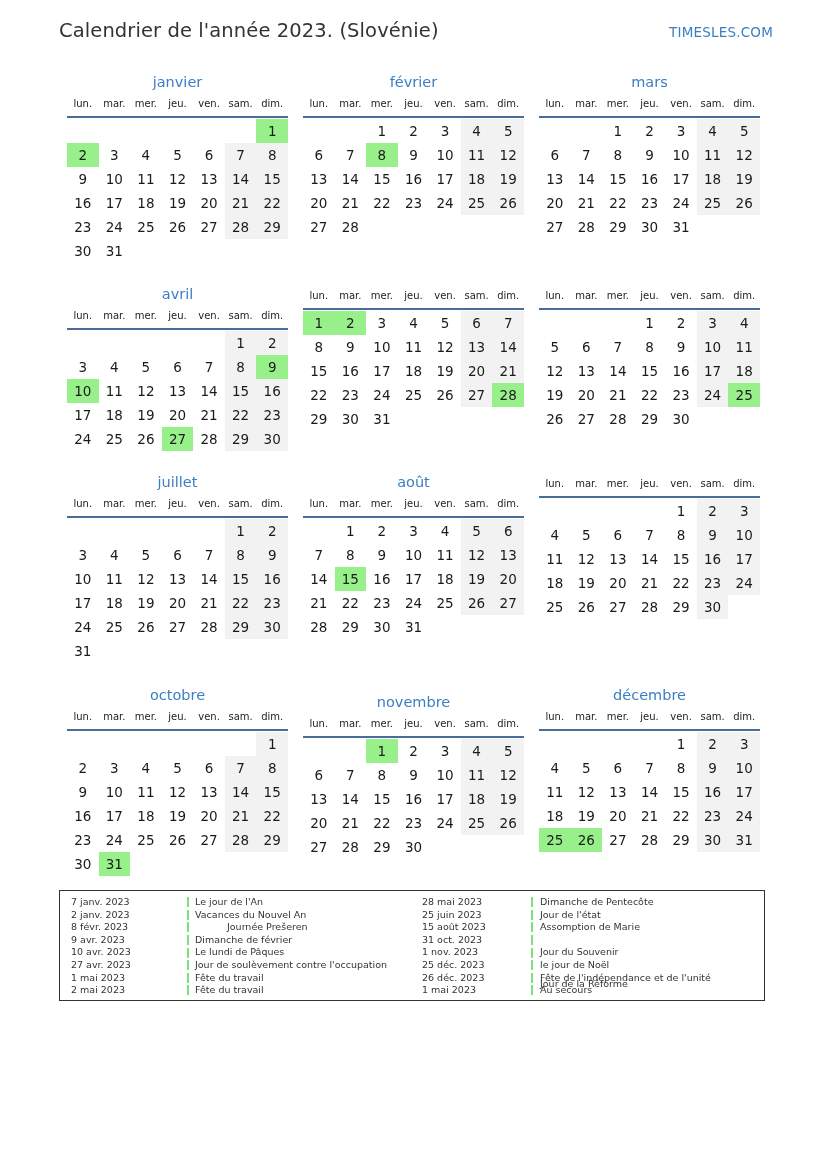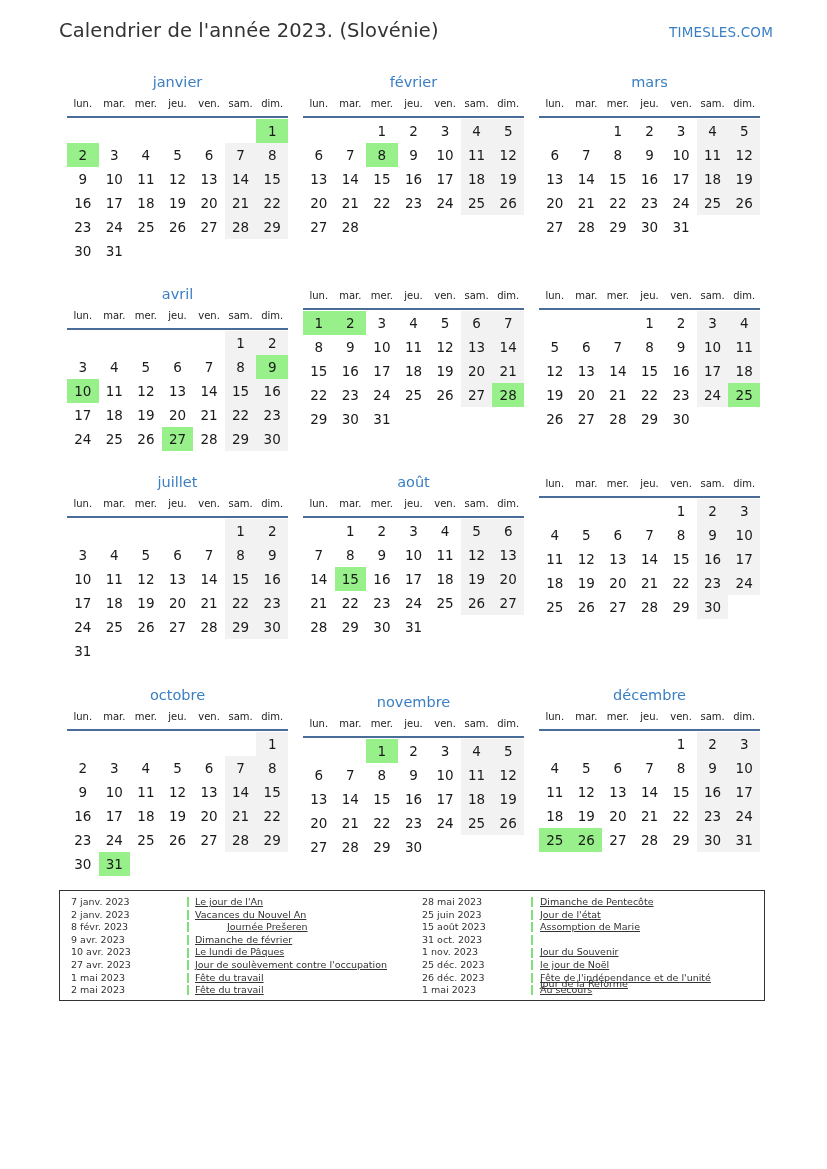--- a/index.html
+++ b/index.html
@@ -18,21 +18,21 @@
   .day { position: absolute; width: 31.57px; height: 24px; line-height: 24px; text-align: center;
          font-size: 13.5px; color: #1a1a1a; }
   .day.weekend { background: #f2f2f2; }
   .day.holiday { background: #98f08a; }
   .legend { position: absolute; left: 59px; top: 890px; width: 706px; height: 111px;
             border: 1.5px solid #333; box-sizing: border-box; }
   .legend-col { position: absolute; top: 5px; }
   .legend-row { height: 12.6px; line-height: 12.6px; font-size: 9.5px; color: #333; white-space: nowrap; position: relative; }
   .legend-date { position: absolute; left: 0; }
   .legend-bar { position: absolute; width: 2px; height: 10px; top: 1.3px; background: #7ee07a; }
-  .legend-name { position: absolute; text-decoration: underline; }
+  .legend-name { position: absolute; }
 </style>
 </head>
 <body>
 
 <div class="page-title">Calendrier de l'année 2023. (Slovénie)</div>
 <div class="brand">TIMESLES.COM</div>
 
 <div id="months">
     <div class="month" style="left: 67px; top: 72px;">
       <div class="month-title">janvier</div>

